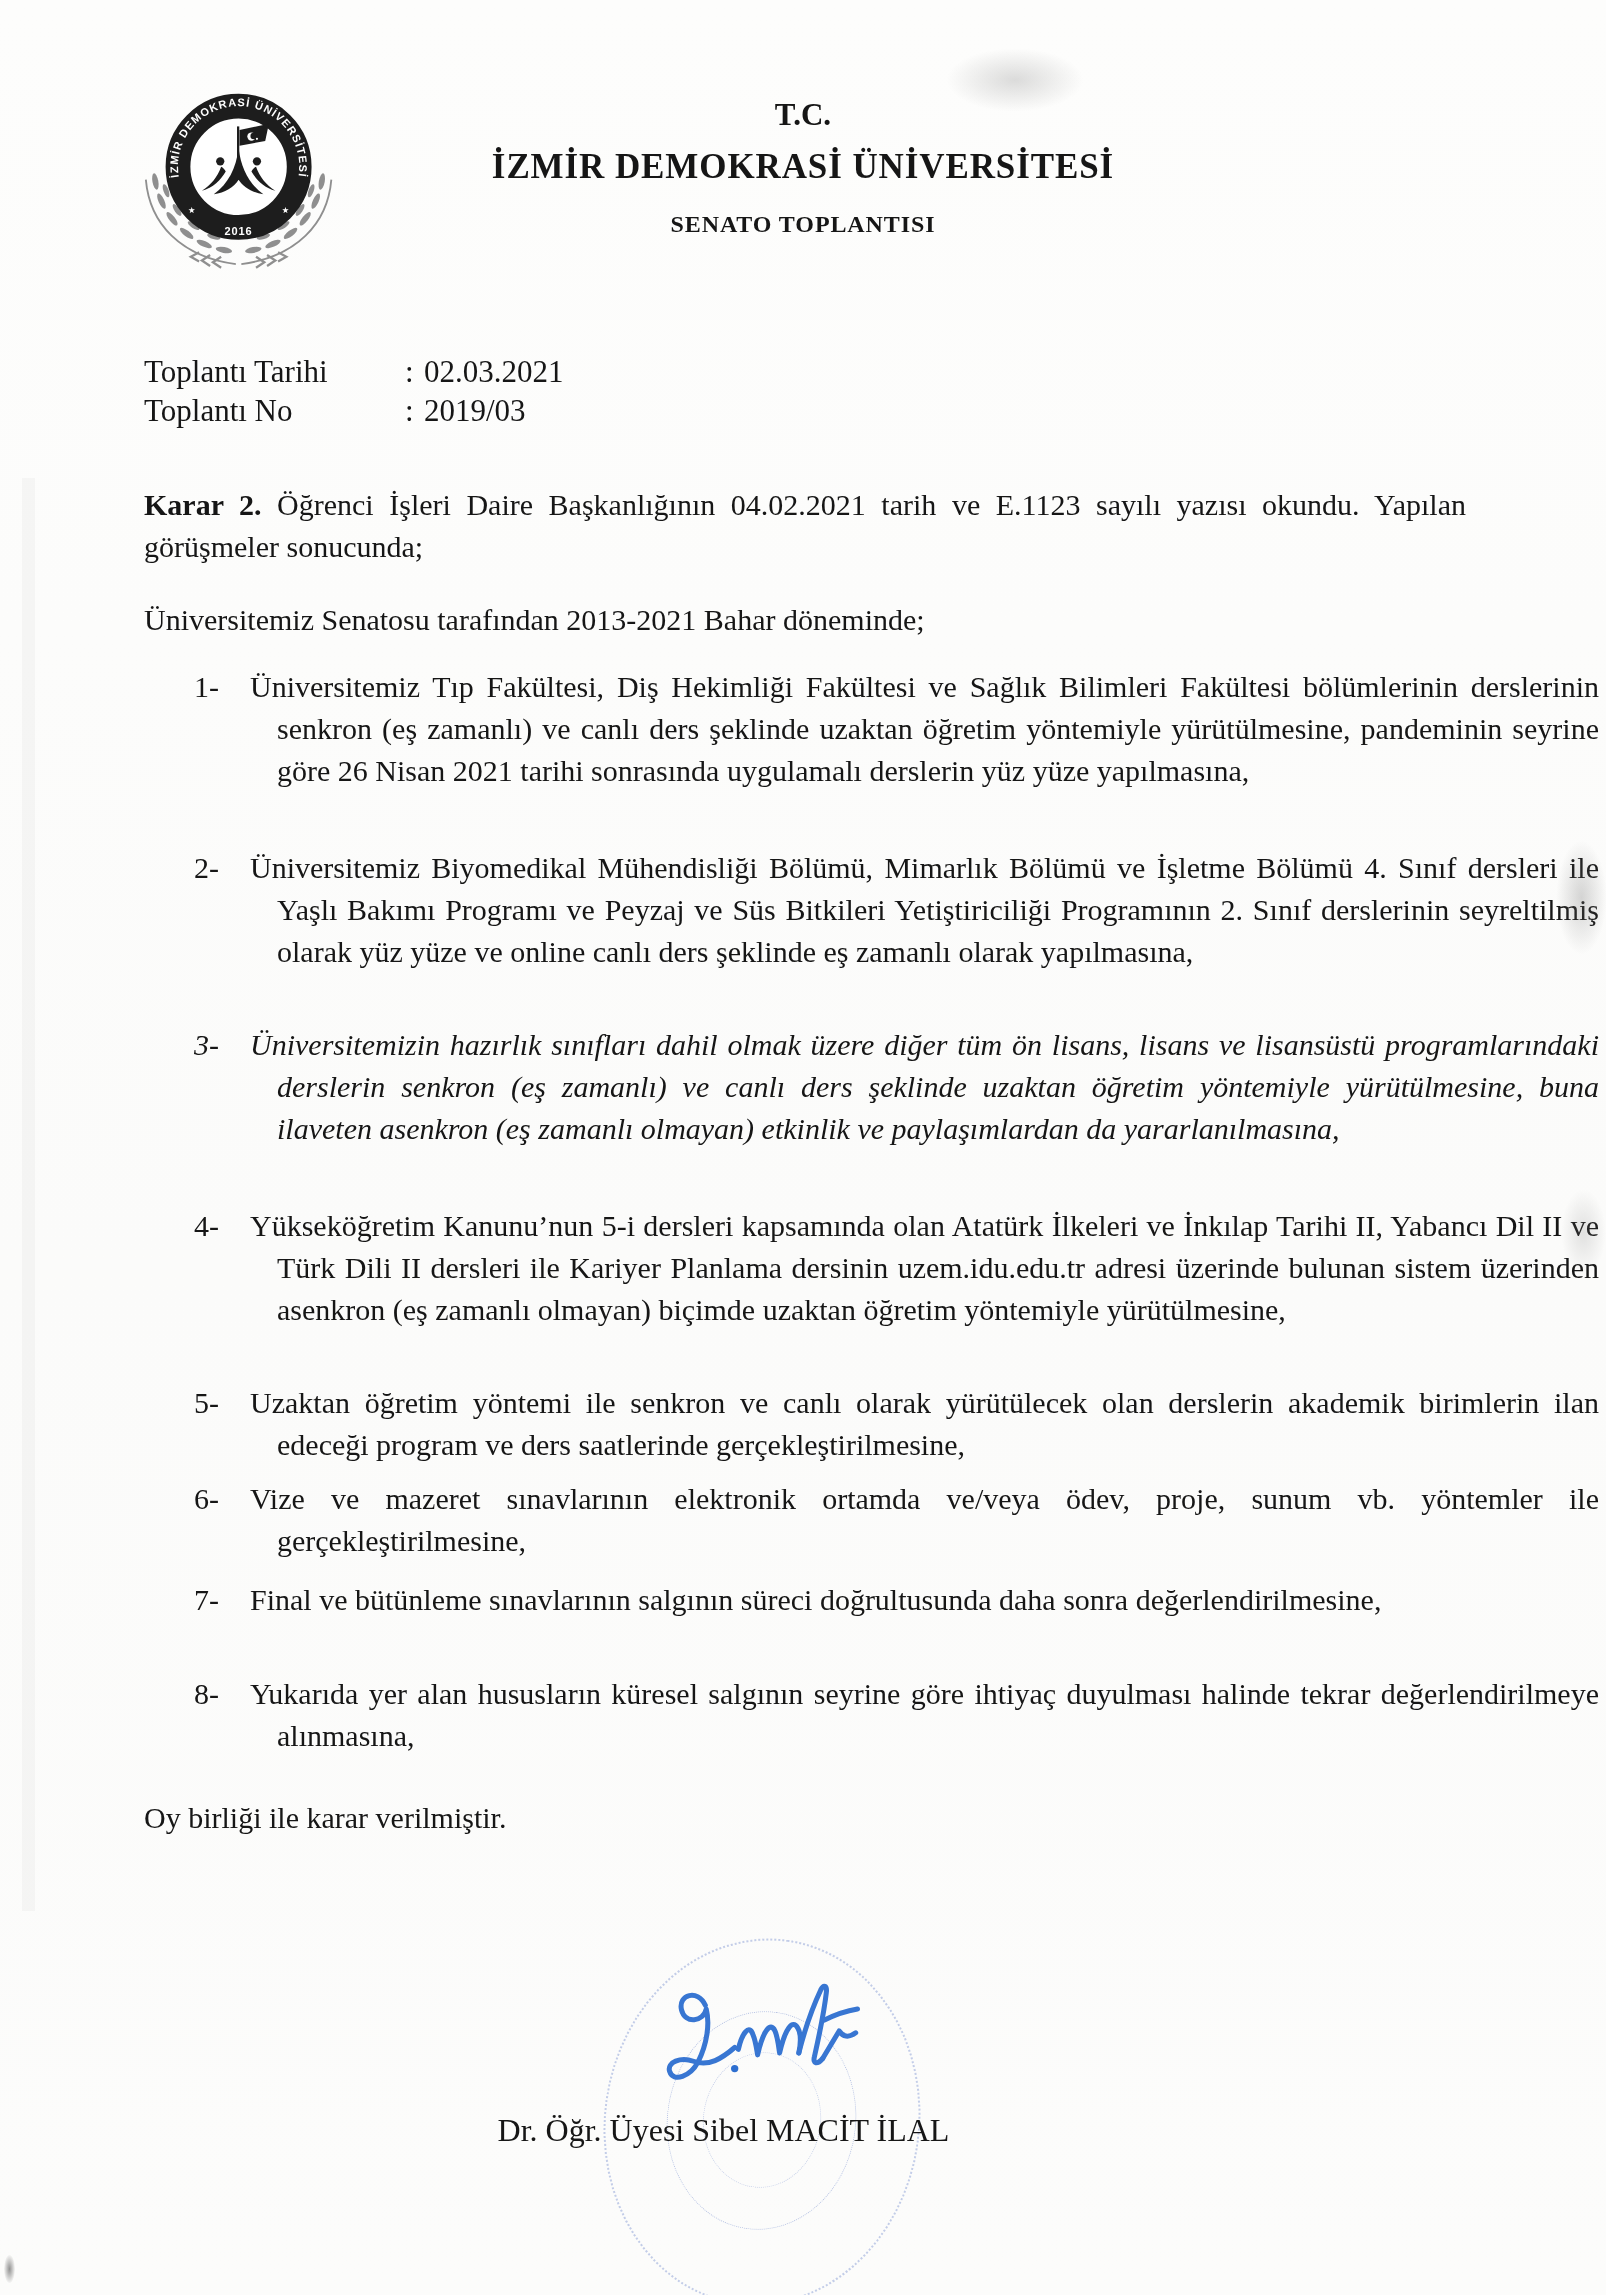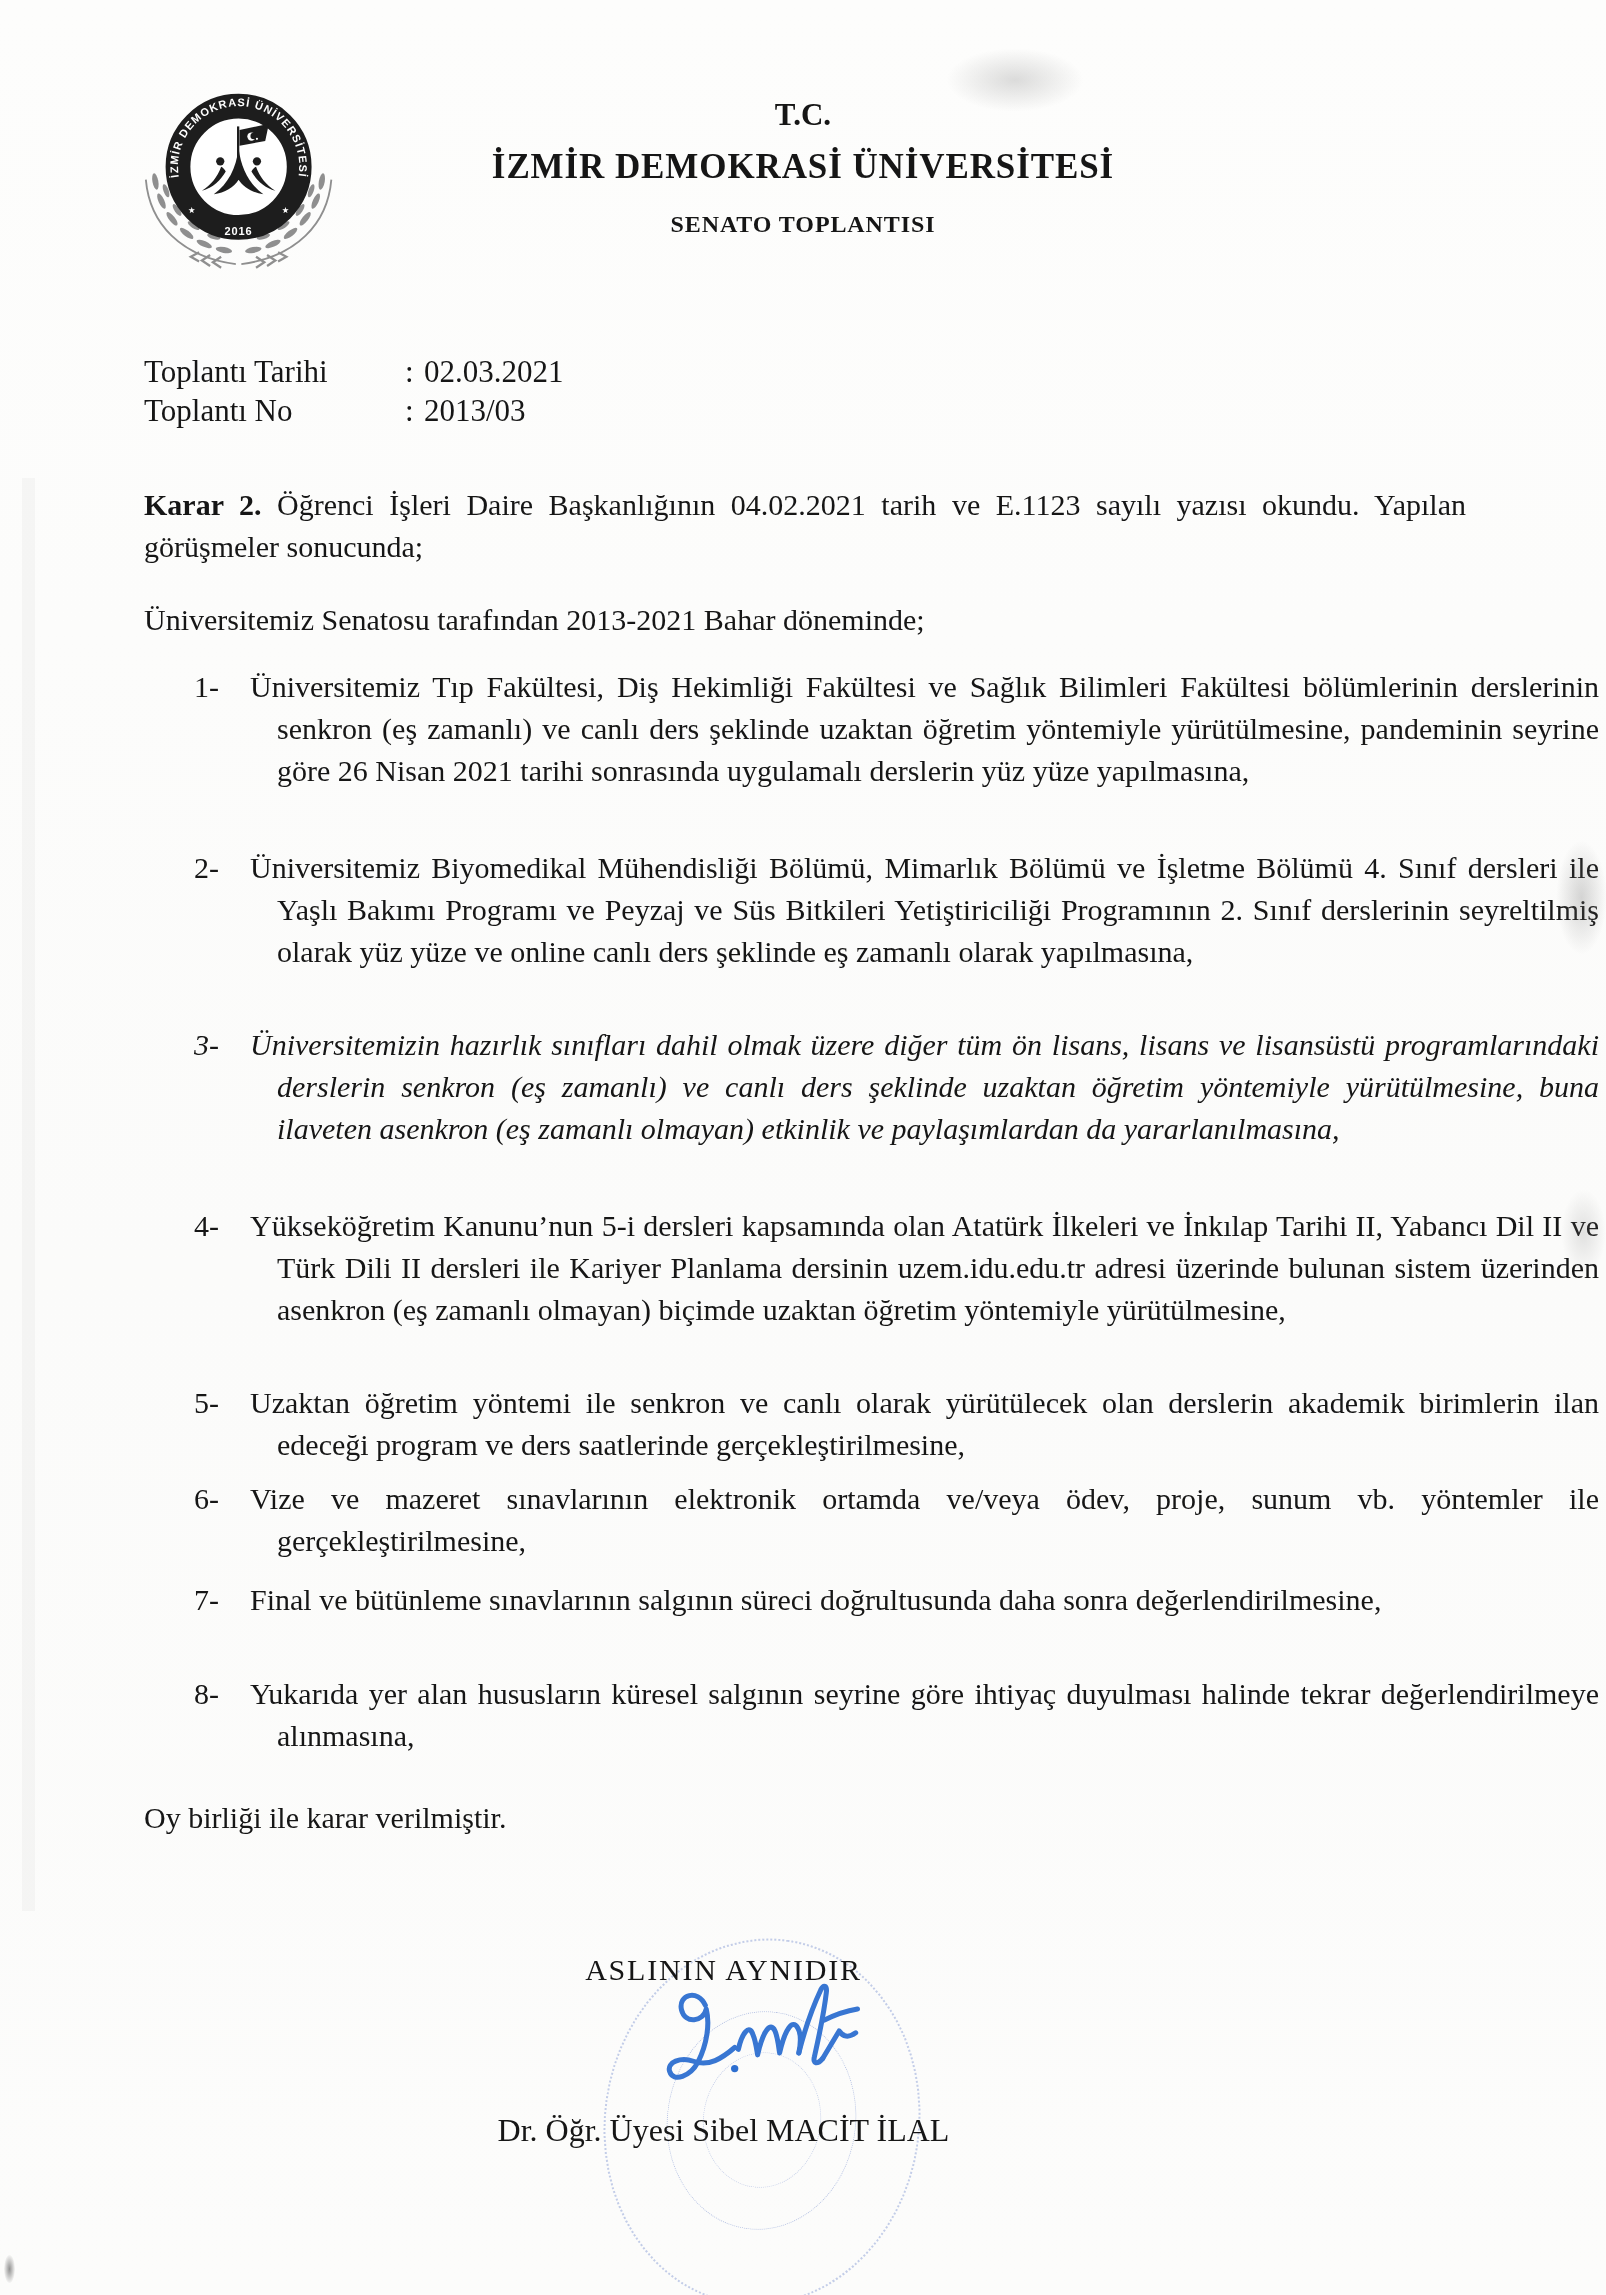--- a/index.html
+++ b/index.html
@@ -122,21 +122,21 @@
 
   <div class="heading-line h-tc">T.C.</div>
   <div class="heading-line h-univ">İZMİR DEMOKRASİ ÜNİVERSİTESİ</div>
   <div class="heading-line h-meet">SENATO TOPLANTISI</div>
 
   <div class="meta">
     <div class="mrow">
       <span class="mlabel">Toplantı Tarihi</span><span class="msep">:</span><span>02.03.2021</span>
     </div>
     <div class="mrow">
-      <span class="mlabel">Toplantı No</span><span class="msep">:</span><span>2013/03</span>
+      <span class="mlabel">Toplantı No</span><span class="msep">:</span><span>2019/03</span>
     </div>
   </div>
 
   <div class="content">
 
     <div class="para p-karar">
       <span class="lead">Karar 2.</span>
       <span>Öğrenci İşleri Daire Başkanlığının 04.02.2021 tarih ve E.1123 sayılı yazısı okundu. Yapılan görüşmeler sonucunda;</span>
     </div>
 
@@ -167,21 +167,20 @@
       <span class="num">8-</span><span>Yukarıda yer alan hususların küresel salgının seyrine göre ihtiyaç duyulması halinde tekrar değerlendirilmeye alınmasına,</span>
     </div>
 
     <div class="para left p-closing">Oy birliği ile karar verilmiştir.</div>
   </div>
 
   <div class="stamp-ring ring1"></div>
   <div class="stamp-ring ring2"></div>
   <div class="stamp-ring ring3"></div>
 
-  <div class="sig-line s-certify">ASLININ AYNIDIR</div>
 
   <svg class="sig-svg" viewBox="0 0 300 160">
     <g fill="none" stroke="#2e6fd0" stroke-width="5.5" stroke-linecap="round" stroke-linejoin="round" opacity="0.95">
       <path d="M68,34 C60,16 38,22 42,39 C46,55 66,52 69,38 C73,54 70,76 60,96 C52,111 33,119 29,106 C26,96 41,90 55,95 C72,101 86,92 100,80" stroke="#2e6fd0"></path>
       <path d="M104,82 C108,64 116,54 120,66 C123,73 124,82 125,88 C131,62 139,51 144,62 C147,69 148,79 149,86 C155,60 163,48 169,59 C173,66 172,76 170,86" stroke="#2e6fd0"></path>
       <path d="M170,86 C176,62 186,34 194,17 C197,11 201,12 200,20 C197,46 191,72 187,90 C185,98 190,99 196,92" stroke="#2e6fd0"></path>
       <path d="M196,92 C202,82 208,72 214,62 C218,68 224,70 232,64" stroke="#2e6fd0"></path>
       <path d="M198,50 C210,44 222,40 234,38" stroke="#2e6fd0"></path>
     </g>
     <circle cx="100" cy="103" r="4" fill="#2e6fd0"></circle>

